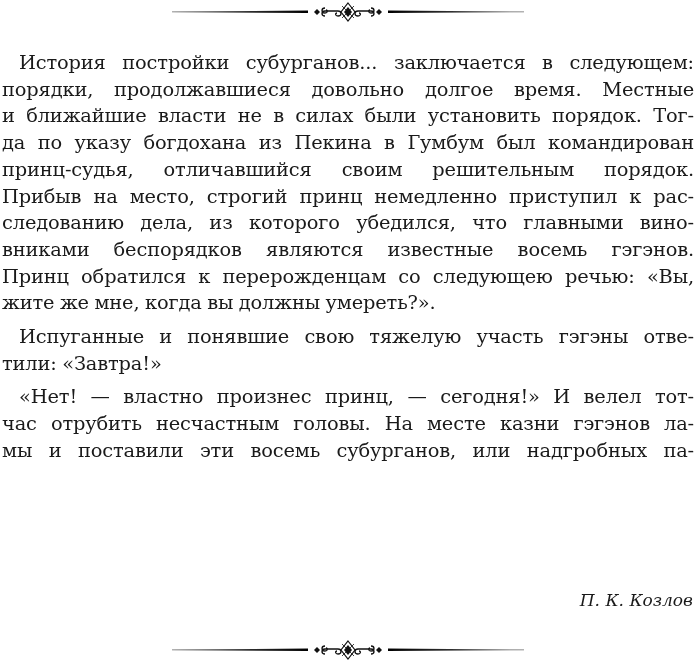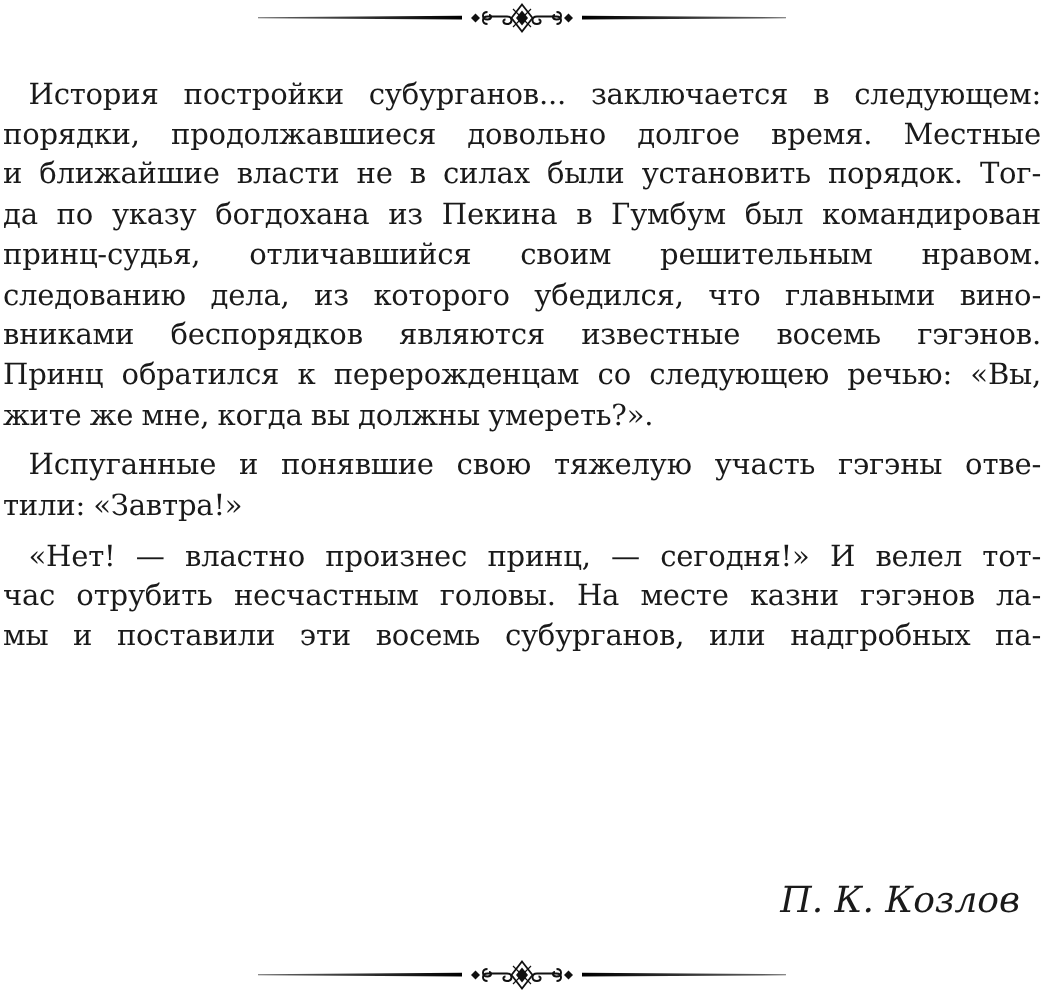--- a/index.html
+++ b/index.html
@@ -52,24 +52,24 @@
       text-align-last: left;
     }
     .para .ln.first {
       text-indent: 17px;
     }
     .para .ln:not(.first) {
       text-indent: 0;
     }
     .attribution {
       position: absolute;
-      right: 16px;
+      right: 3px;
       top: 587px;
       font-style: italic;
-      font-size: 24px;
+      font-size: 17px;
       line-height: 26px;
       text-align: right;
     }
   </style>
 </head>
 <body>
 
 <div class="ornament top">
   <svg width="356" height="20" viewBox="0 0 356 20">
     <defs>
@@ -93,21 +93,22 @@
     <path d="M172 4 L184 16 M184 4 L172 16" stroke="#111" stroke-width="0.8"></path>
   </svg>
 </div>
 
 <div class="text-block">
   <p class="para">
     <span class="ln first">История постройки субурганов... заключается в следующем:</span>
     <span class="ln">порядки, продолжавшиеся довольно долгое время. Местные</span>
     <span class="ln">и ближайшие власти не в силах были установить порядок. Тог-</span>
     <span class="ln">да по указу богдохана из Пекина в Гумбум был командирован</span>
-    <span class="ln">принц-судья, отличавшийся своим решительным нравом.</span>
+    <span class="ln">принц-судья, отличавшийся своим решительным порядок.</span>
+    <span class="ln">Прибыв на место, строгий принц немедленно приступил к рас-</span>
     <span class="ln">следованию дела, из которого убедился, что главными вино-</span>
     <span class="ln">вниками беспорядков являются известные восемь гэгэнов.</span>
     <span class="ln">Принц обратился к перерожденцам со следующею речью: «Вы,</span>
     <span class="ln last">жите же мне, когда вы должны умереть?».</span>
   </p>
   <p class="para">
     <span class="ln first">Испуганные и понявшие свою тяжелую участь гэгэны отве-</span>
     <span class="ln last">тили: «Завтра!»</span>
   </p>
   <p class="para">

